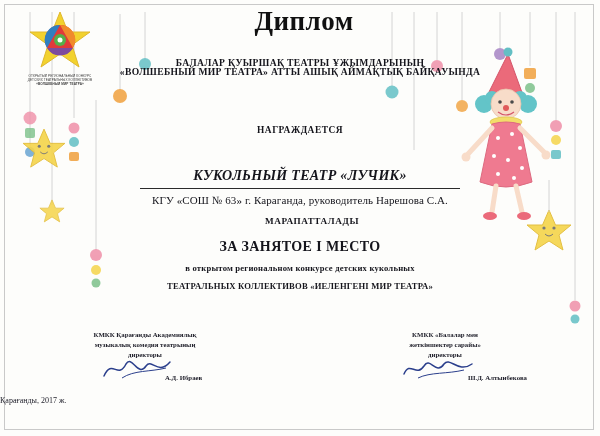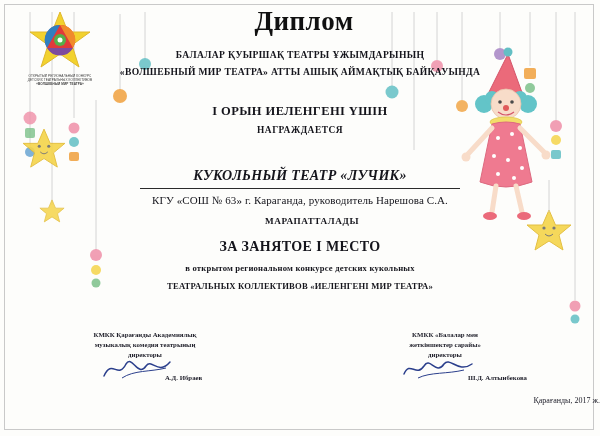--- a/index.html
+++ b/index.html
@@ -70,21 +70,21 @@
     color: #111;
     margin-left: 8px;
   }
   .line {
     position: absolute;
     text-align: center;
     color: #15151c;
     left: 95px;
     width: 410px;
   }
-  .l-sub1 { top: 49px;  font-size: 9.6px; font-weight: bold; letter-spacing: .35px; }
+  .l-sub1 { top: 57px;  font-size: 9.6px; font-weight: bold; letter-spacing: .35px; }
   .l-sub2 { top: 66px;  font-size: 9.6px; font-weight: bold; letter-spacing: .3px; }
   .l-place { top: 104px; font-size: 12.5px; font-weight: bold; letter-spacing: .4px; }
   .l-awarded { top: 125px; font-size: 9.4px; font-weight: bold; letter-spacing: .5px; }
   .l-org {
     top: 168px; font-size: 14px; font-weight: bold; font-style: italic;
     letter-spacing: .3px;
   }
   .rule {
     position: absolute;
     left: 140px; top: 188px;
@@ -114,21 +114,21 @@
     font-weight: bold;
     color: #1d1d28;
   }
   .sig-name-left { left: 165px; top: 374px; }
   .sig-name-right { left: 468px; top: 374px; }
   .scribble { position: absolute; }
   .footer {
     position: absolute;
     left: 0; right: 0;
     top: 396px;
-    text-align: right;
+    text-align: left;
     font-size: 8px;
     color: #1d1d28;
   }
 </style>
 </head>
 <body>
 
 <div class="page">
   <div class="page-border"></div>
 
@@ -265,21 +265,20 @@
       <div class="l1">ОТКРЫТЫЙ РЕГИОНАЛЬНЫЙ КОНКУРС</div>
       <div class="l2">ДЕТСКИХ ТЕАТРАЛЬНЫХ КОЛЛЕКТИВОВ</div>
       <div class="l3">«ВОЛШЕБНЫЙ МИР ТЕАТРА»</div>
     </div>
   </div>
 
   <div class="title">Диплом</div>
 
   <div class="line l-sub1">БАЛАЛАР ҚУЫРШАҚ ТЕАТРЫ ҰЖЫМДАРЫНЫҢ</div>
   <div class="line l-sub2">«ВОЛШЕБНЫЙ МИР ТЕАТРА» АТТЫ АШЫҚ АЙМАҚТЫҚ БАЙҚАУЫНДА</div>
-  <div class="line l-place">І ОРЫН ИЕЛЕНГЕНІ ҮШІН</div>
   <div class="line l-awarded">НАГРАЖДАЕТСЯ</div>
   <div class="line l-org">КУКОЛЬНЫЙ ТЕАТР  «ЛУЧИК»</div>
   <div class="rule"></div>
   <div class="line l-school">КГУ «СОШ № 63» г. Караганда, руководитель Нарешова С.А.</div>
   <div class="line l-marap">МАРАПАТТАЛАДЫ</div>
   <div class="line l-for">ЗА ЗАНЯТОЕ І МЕСТО</div>
   <div class="line l-desc1">в открытом региональном конкурсе детских кукольных</div>
   <div class="line l-desc2">ТЕАТРАЛЬНЫХ КОЛЛЕКТИВОВ «ИЕЛЕНГЕНІ МИР ТЕАТРА»</div>
 
   <div class="sig sig-left">

